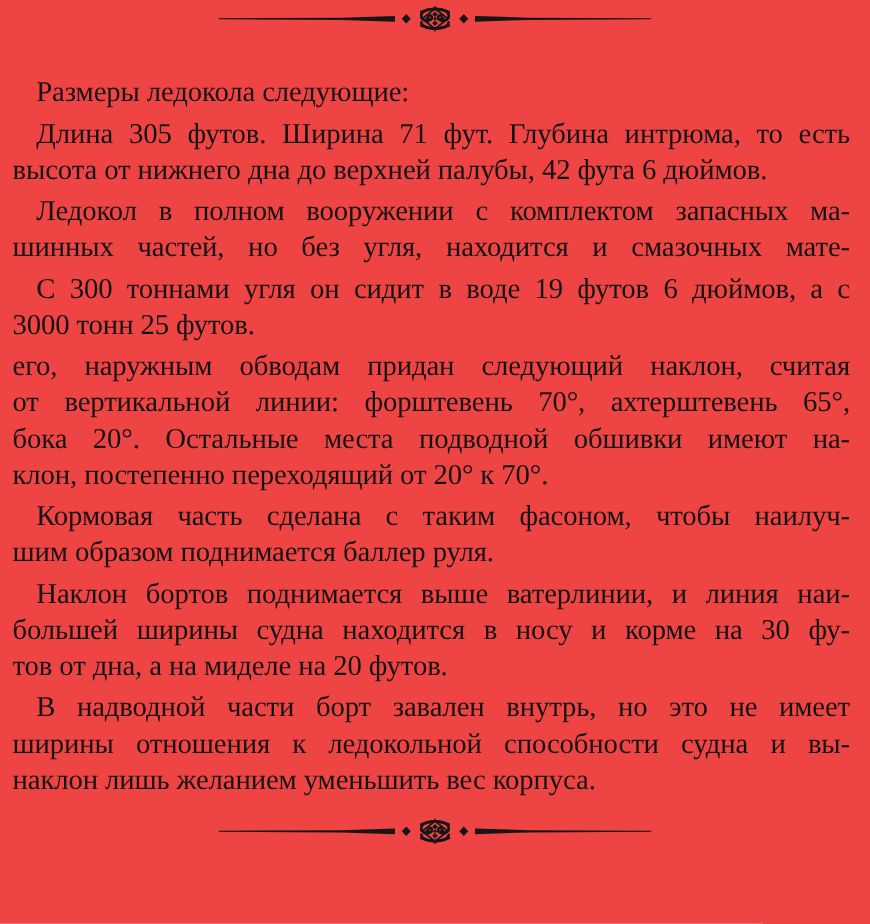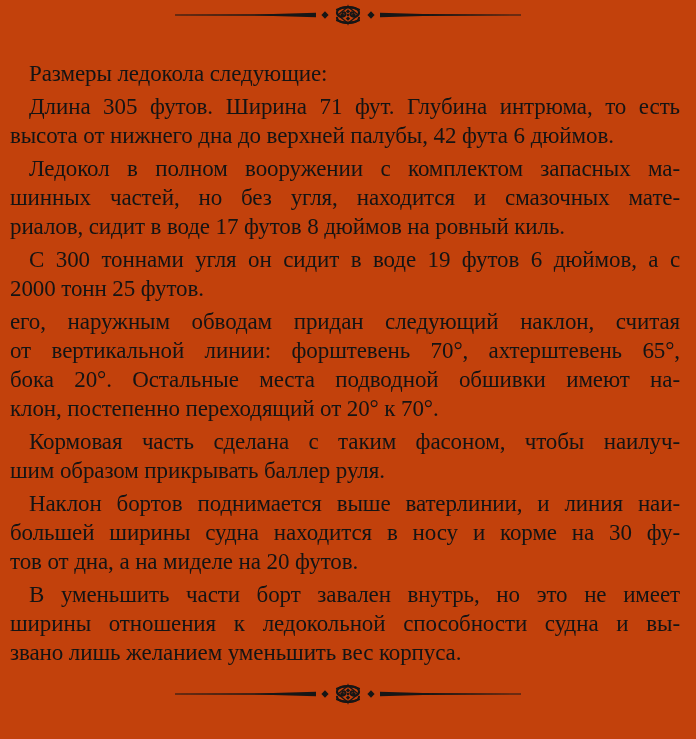--- a/index.html
+++ b/index.html
@@ -1,20 +1,20 @@
 <!DOCTYPE html>
 <html><head>
 <meta charset="utf-8">
 <style>
   html, body { margin: 0; padding: 0; }
   .page {
     position: relative;
     width: 696px;
     height: 739px;
-    background: #c2410c;
+    background: #ef4444;
     color: #141414;
     font-family: "Liberation Serif", "DejaVu Serif", serif;
     overflow: hidden;
   }
   .ornament-row {
     display: flex;
     justify-content: center;
   }
   .ornament-row.top { padding-top: 4px; }
   .ornament-row.bottom { margin-top: 16px; }
@@ -70,45 +70,44 @@
       <div class="para">
         <div class="line indent">Размеры ледокола следующие:</div>
       </div>
       <div class="para">
         <div class="line indent j">Длина 305 футов. Ширина 71 фут. Глубина интрюма, то есть</div>
         <div class="line">высота от нижнего дна до верхней палубы, 42 фута 6 дюймов.</div>
       </div>
       <div class="para">
         <div class="line indent j">Ледокол в полном вооружении с комплектом запасных ма-</div>
         <div class="line j">шинных частей, но без угля, находится и смазочных мате-</div>
-        <div class="line">риалов, сидит в воде 17 футов 8 дюймов на ровный киль.</div>
       </div>
       <div class="para">
         <div class="line indent j">С 300 тоннами угля он сидит в воде 19 футов 6 дюймов, а с</div>
-        <div class="line">2000 тонн 25 футов.</div>
+        <div class="line">3000 тонн 25 футов.</div>
       </div>
       <div class="para">
         <div class="line j">его, наружным обводам придан следующий наклон, считая</div>
         <div class="line j">от вертикальной линии: форштевень 70°, ахтерштевень 65°,</div>
         <div class="line j">бока 20°. Остальные места подводной обшивки имеют на-</div>
         <div class="line">клон, постепенно переходящий от 20° к 70°.</div>
       </div>
       <div class="para">
         <div class="line indent j">Кормовая часть сделана с таким фасоном, чтобы наилуч-</div>
-        <div class="line">шим образом прикрывать баллер руля.</div>
+        <div class="line">шим образом поднимается баллер руля.</div>
       </div>
       <div class="para">
         <div class="line indent j">Наклон бортов поднимается выше ватерлинии, и линия наи-</div>
         <div class="line j">большей ширины судна находится в носу и корме на 30 фу-</div>
         <div class="line">тов от дна, а на миделе на 20 футов.</div>
       </div>
       <div class="para">
-        <div class="line indent j">В уменьшить части борт завален внутрь, но это не имеет</div>
+        <div class="line indent j">В надводной части борт завален внутрь, но это не имеет</div>
         <div class="line j">ширины отношения к ледокольной способности судна и вы-</div>
-        <div class="line">звано лишь желанием уменьшить вес корпуса.</div>
+        <div class="line">наклон лишь желанием уменьшить вес корпуса.</div>
       </div>
     </div>
 
   <div class="ornament-row bottom">
     <svg width="350" height="22" viewBox="0 0 350 22">
       <use href="#orn-half"></use>
       <use href="#orn-half" transform="translate(350,0) scale(-1,1)"></use>
       <g>
         <path class="stroke" stroke-width="1.4" d="M175 2.8 L185.2 11 L175 19.2 L164.8 11 Z"></path>
         <path class="ink" d="M175 5.2 L177.2 7.4 L175 9.6 L172.8 7.4 Z"></path>

